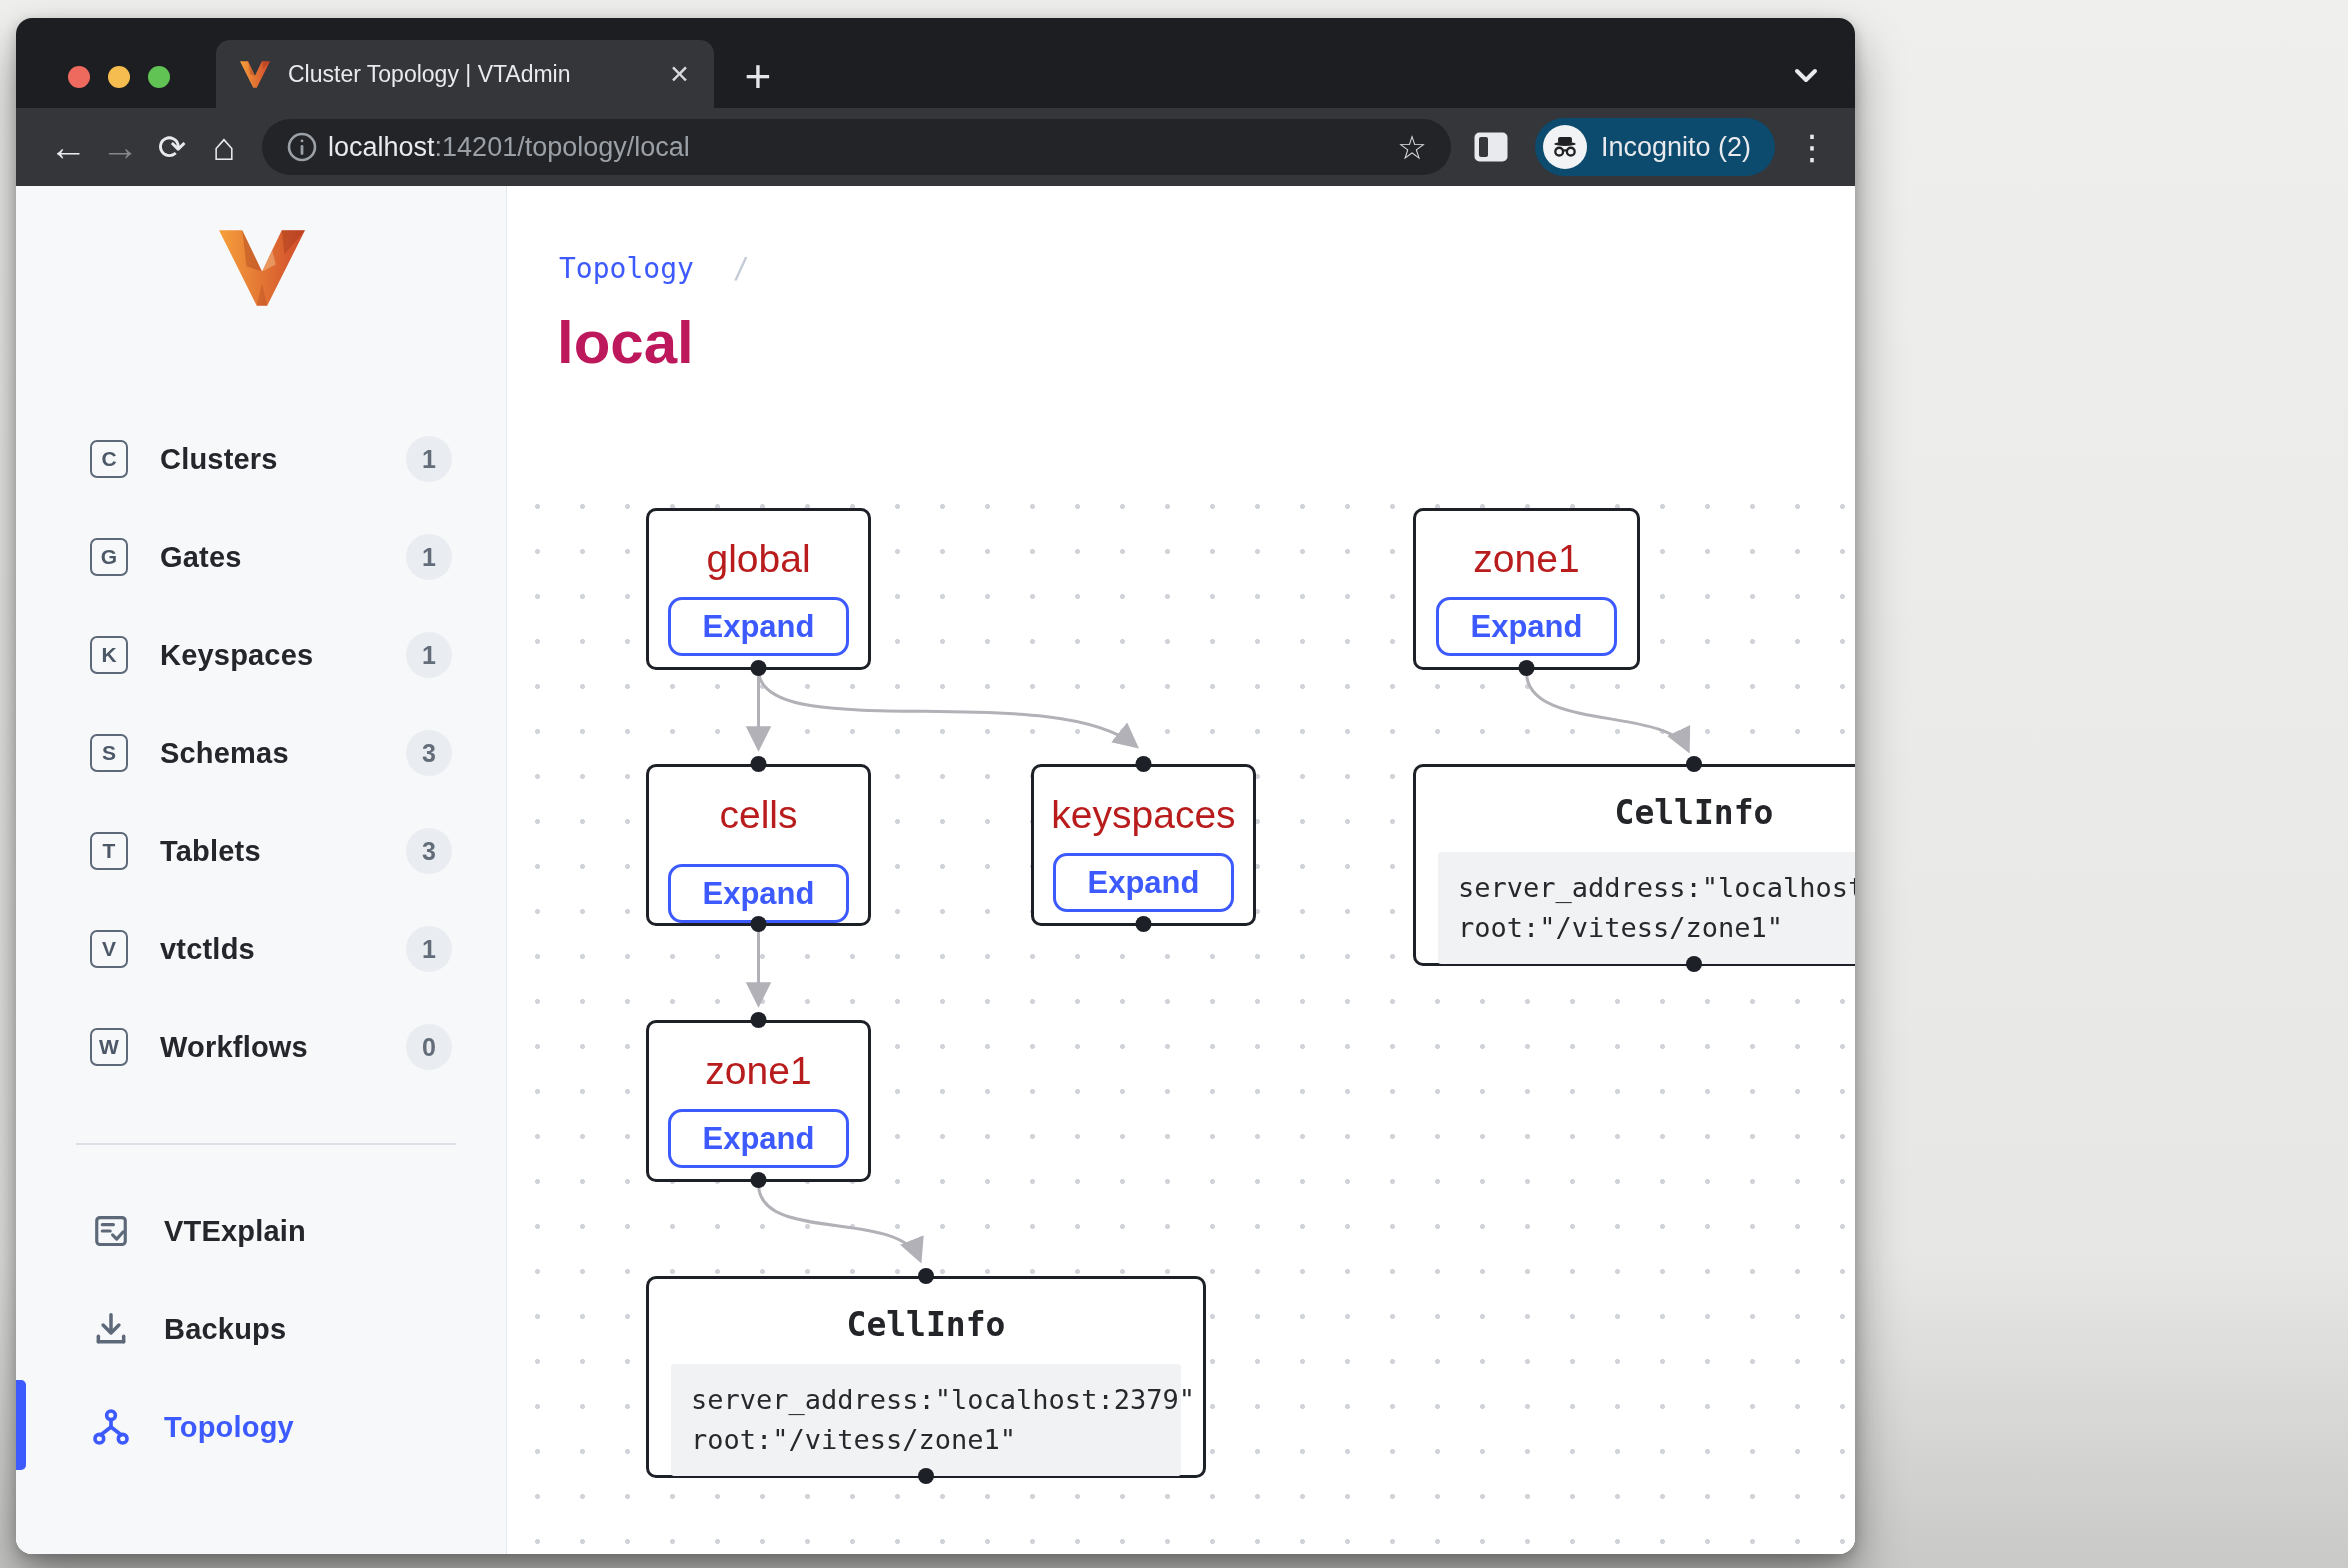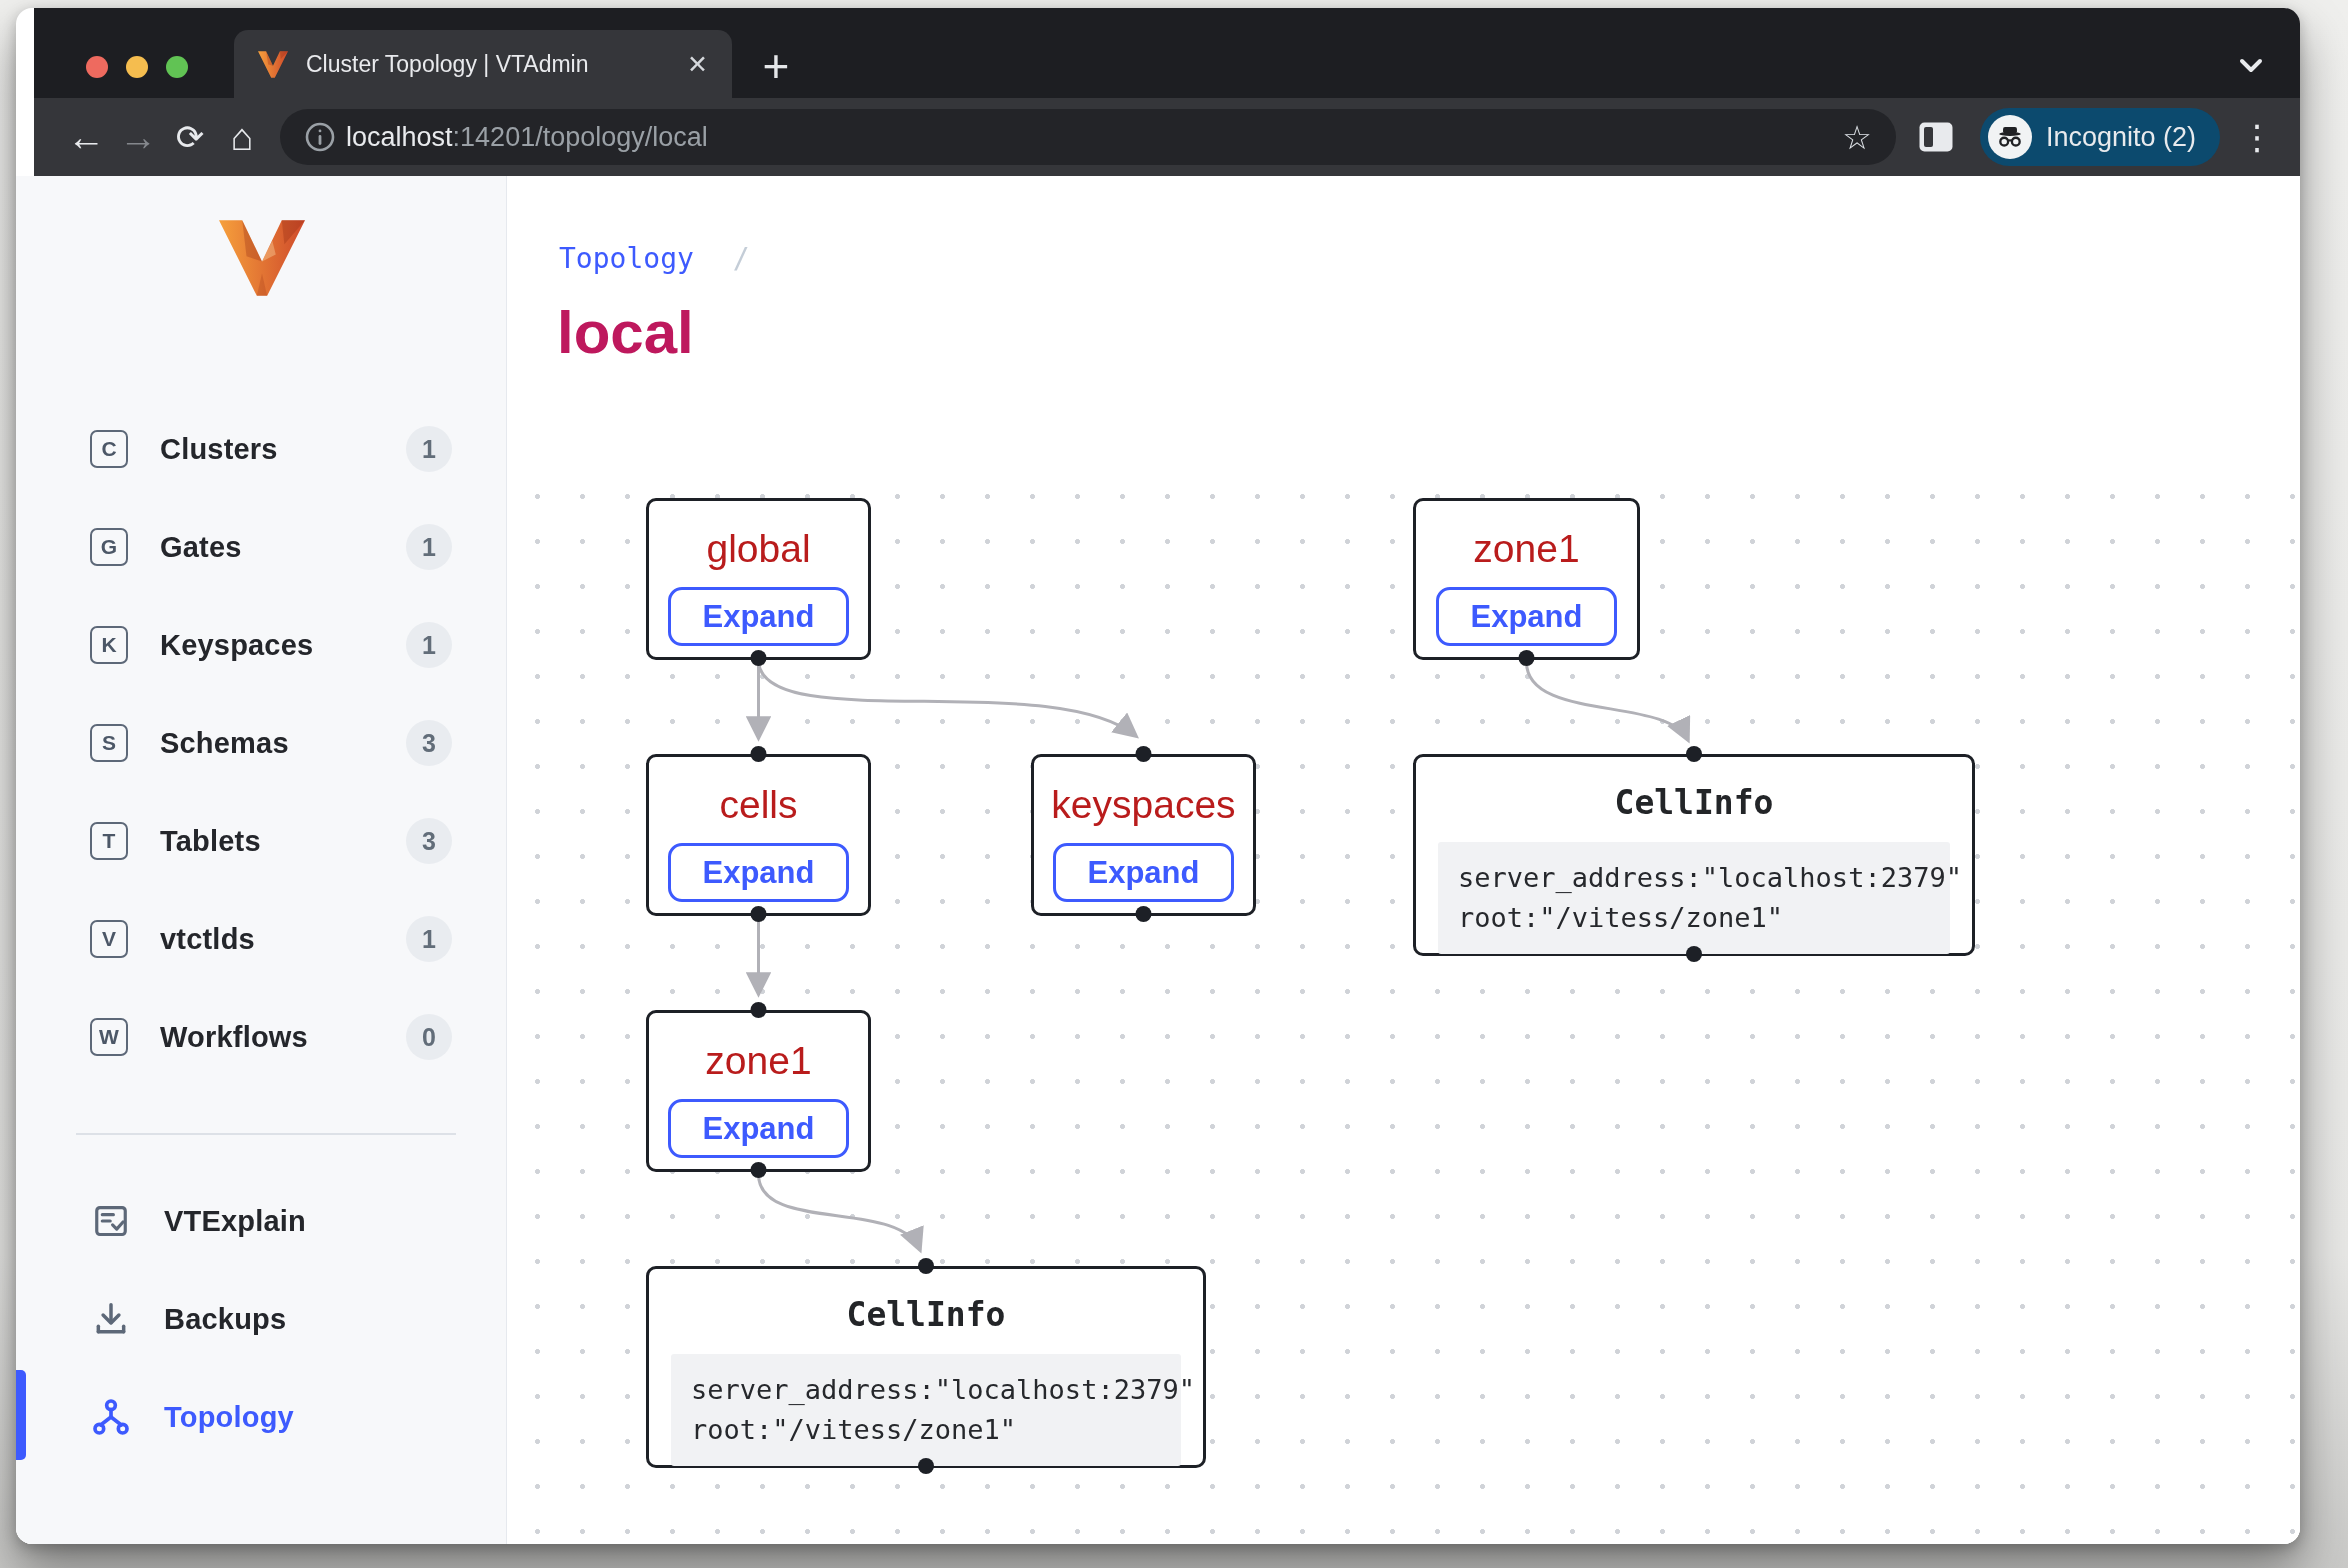--- a/index.html
+++ b/index.html
@@ -4,24 +4,23 @@
 <style>
   * { box-sizing: border-box; }
   html,body { margin:0; padding:0; }
   body {
     width:2348px; height:1568px; position:relative;
     background:linear-gradient(#efefed 0%, #e7e7e5 80%, #c9c9c7 100%);
     font-family:"Liberation Sans", sans-serif;
     -webkit-font-smoothing:antialiased;
   }
   .window {
-    position:absolute; left:16px; top:8px; width:2284px; height:1536px;
+    position:absolute; left:16px; top:18px; width:1839px; height:1536px;
     border-radius:16px; overflow:hidden; background:#fff;
     box-shadow:0 26px 50px rgba(0,0,0,.40), 0 4px 14px rgba(0,0,0,.22);
-    padding-left:18px;
   }
   
   .tabstrip { position:relative; height:90px; background:#1d1e22; }
   .traffic { position:absolute; left:52px; top:48px; display:flex; gap:18px; }
   .traffic span { width:22px; height:22px; border-radius:50%; display:block; }
   .tl-red { background:#ee6a5f; } .tl-yellow { background:#f5bd4f; } .tl-green { background:#61c354; }
   .tab {
     position:absolute; left:200px; top:22px; width:498px; height:68px;
     background:#35363a; border-radius:14px 14px 0 0;
     display:flex; align-items:center; padding:0 24px; gap:18px;
@@ -268,21 +267,21 @@
       <div class="gnode" style="left:139px; top:322px; width:225px; height:162px;">
         <span class="gnode-title">global</span>
         <button class="expand-btn">Expand</button>
       </div>
 
       <div class="gnode" style="left:906px; top:322px; width:227px; height:162px;">
         <span class="gnode-title">zone1</span>
         <button class="expand-btn">Expand</button>
       </div>
 
-      <div class="gnode" style="left:139px; top:578px; width:225px; height:162px;">
+      <div class="gnode" style="left:139px; top:578px; width:225px; height:162px;justify-content:space-between;">
         <span class="gnode-title">cells</span>
         <button class="expand-btn">Expand</button>
       </div>
 
       <div class="gnode" style="left:524px; top:578px; width:225px; height:162px;">
         <span class="gnode-title">keyspaces</span>
         <button class="expand-btn">Expand</button>
       </div>
 
       <div class="gnode" style="left:906px; top:578px; width:562px; height:202px;">

